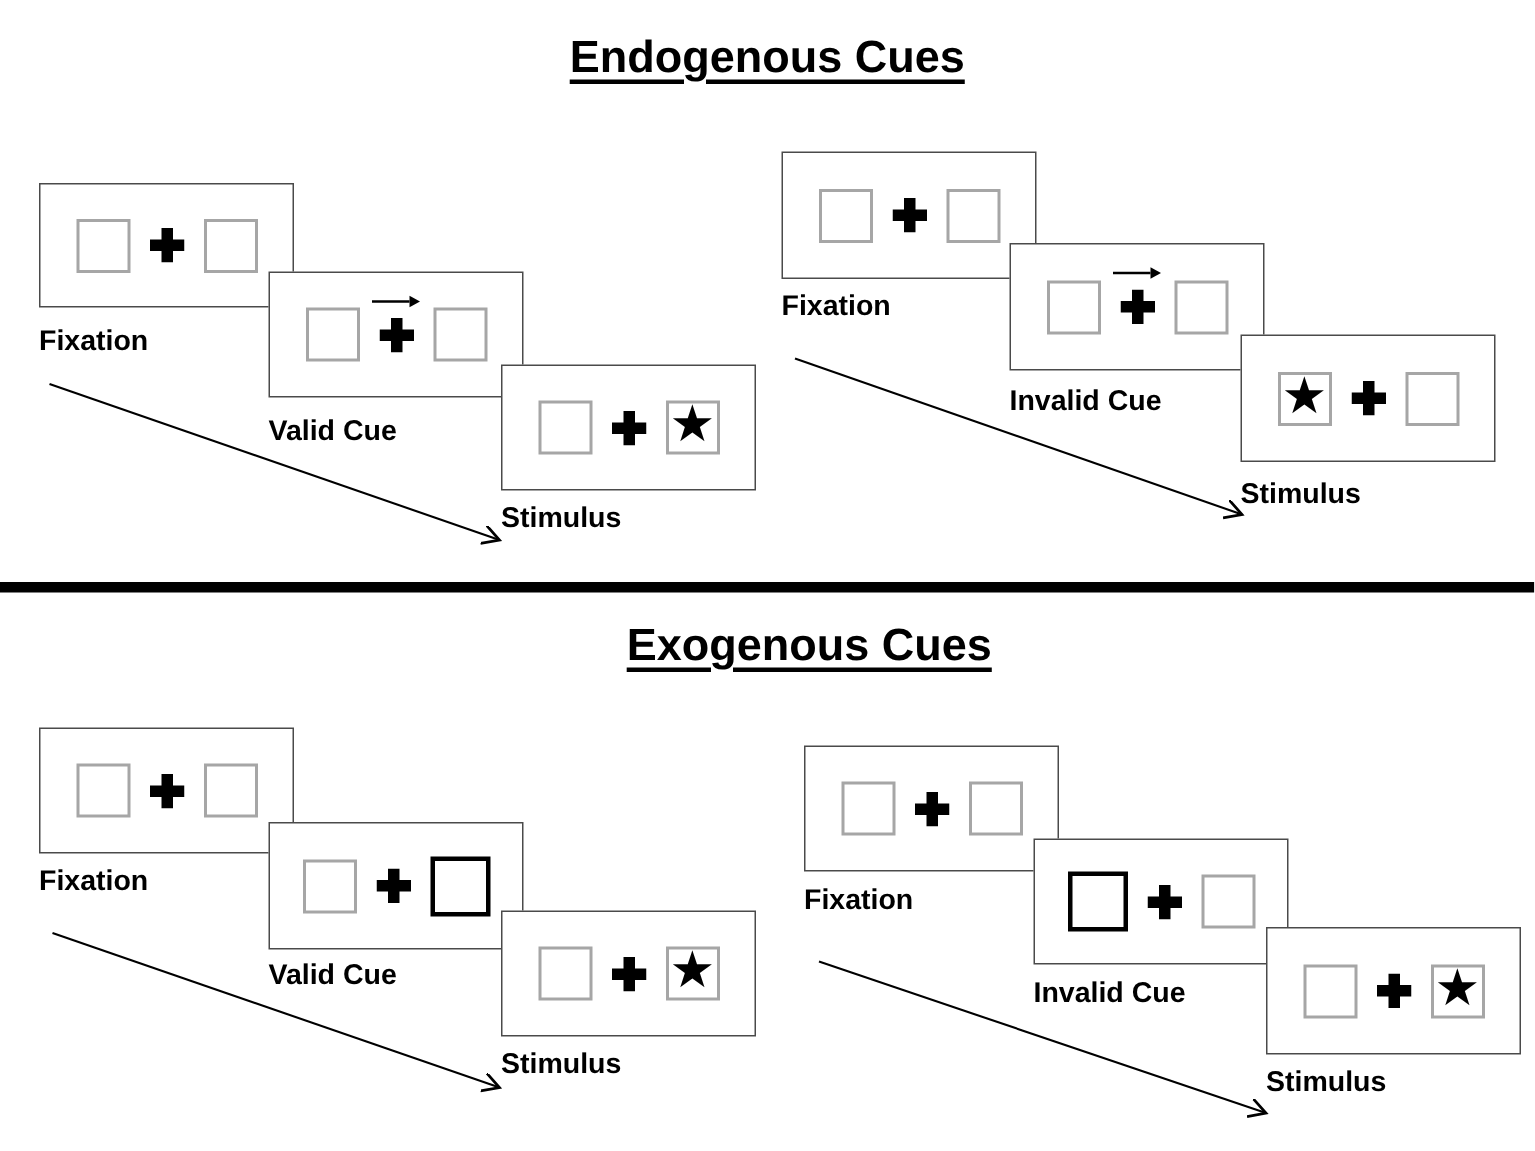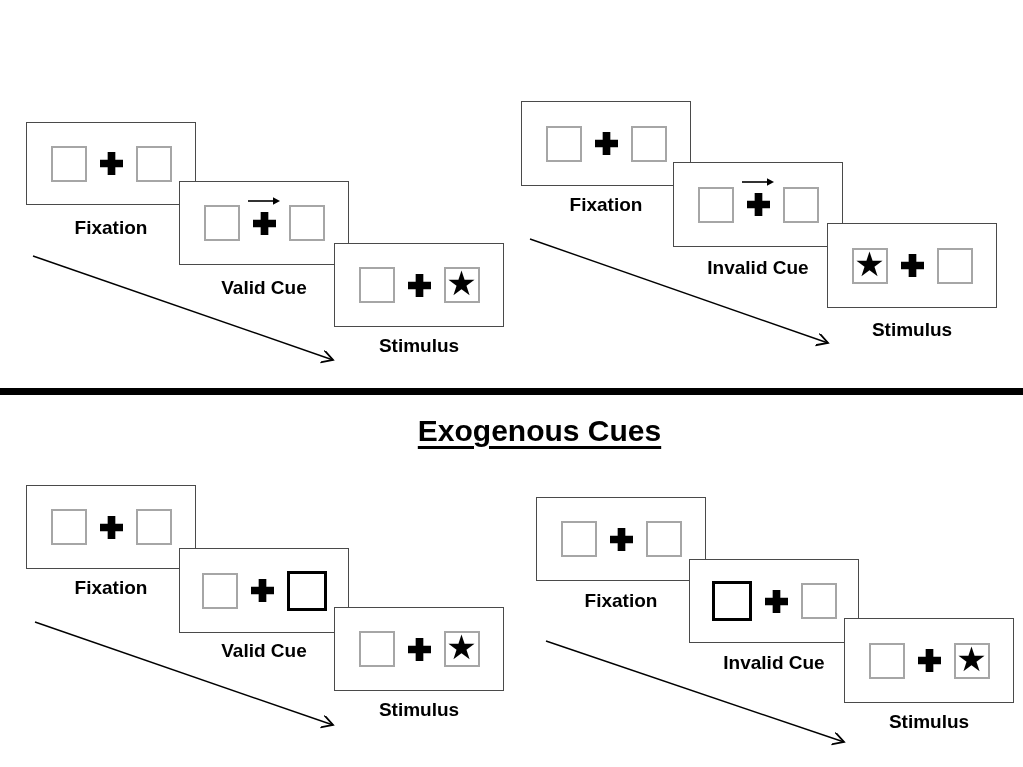--- a/index.html
+++ b/index.html
@@ -21,30 +21,31 @@
   .box {
     width:36px; height:36px; box-sizing:border-box; background:#fff;
     border:2px solid #a6a6a6;
     display:flex; align-items:center; justify-content:center; overflow:visible;
   }
   .cue-box { width:40px; height:40px; border:3.5px solid #000; }
   .star { font-family:"DejaVu Sans", sans-serif; font-size:34px; line-height:1; color:#000; margin-top:-4px; }
   .center { position:relative; width:23px; height:23px; display:flex; align-items:center; justify-content:center; flex:0 0 auto; }
   .cue-arrow { position:absolute; top:-16px; left:50%; transform:translateX(-50%); }
   .panel-label {
-    position:absolute; width:170px; text-align:center;
+    position:absolute; width:170px; text-align:left;
     font-size:19px; font-weight:bold; line-height:24px;
   }
   .t-arrow { position:absolute; }
 </style>
 </head>
 <body>
 
 <div class="canvas">
 
+  <div class="section-title" style="top:22px;"><span>Endogenous Cues</span></div>
   <div class="section-title" style="top:414px;padding-left:28px;"><span>Exogenous Cues</span></div>
 
   <div class="divider" style="top:388px;"></div>
 
   <svg class="t-arrow" style="left:28px; top:250px;" width="312" height="116">
     <defs>
         <marker id="ah1" markerWidth="11" markerHeight="11" refX="8" refY="4.5" orient="auto">
           <path d="M0,0 L8,4.5 L0,9" fill="none" stroke="#000" stroke-width="1.3"></path>
         </marker>
       </defs>

